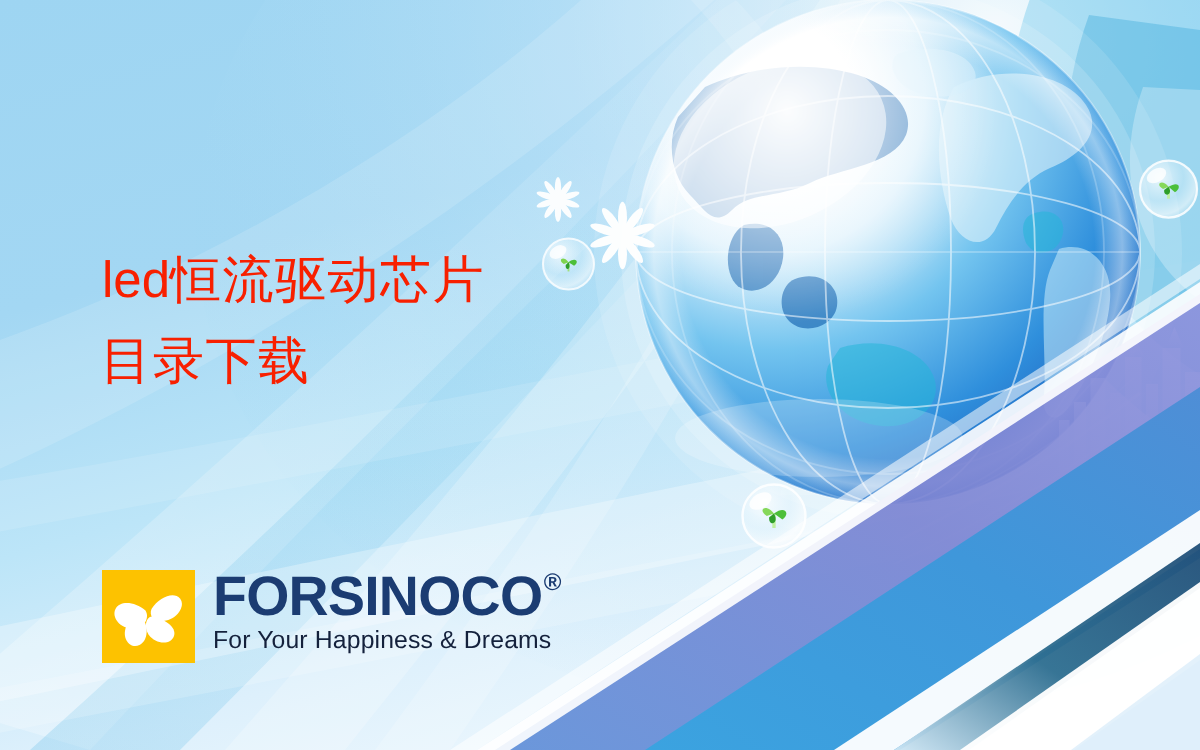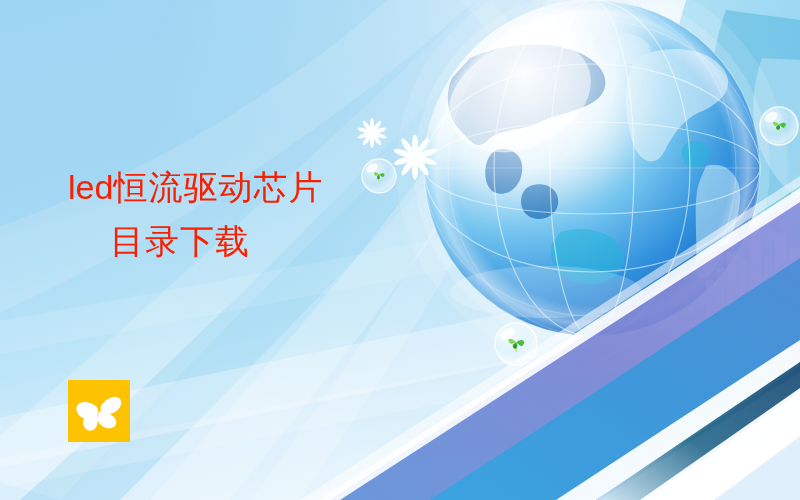--- a/index.html
+++ b/index.html
@@ -21,21 +21,21 @@
   }
   .hl-line{
     color:#f82000;
     font-family:"Liberation Serif", serif;
     font-size:34px;
     line-height:54px;
     letter-spacing:1px;
     white-space:nowrap;
   }
   .hl-line.line1{padding-left:68px;}
-  .hl-line.line2{padding-left:110px;}
+  .hl-line.line2{padding-left:67px;}
   .latin{
     font-family:"Liberation Sans", sans-serif;
     font-weight:400;
     font-size:34px;
     letter-spacing:0px;
   }
 
   
   #logo{
     position:absolute;left:68px;top:380px;
@@ -367,15 +367,22 @@
     <div id="logo-mark">
       <svg width="62" height="62" viewBox="0 0 62 62" xmlns="http://www.w3.org/2000/svg">
         <g fill="#ffffff">
           <path d="M 29 27 C 22 21 12 20 9 26 C 6 32 13 40 22 39 C 28 38.4 32 32 29 27 Z"></path>
           <path d="M 33 26 C 38 18 48 14 52 19 C 56 24 50 33 41 34 C 35 34.6 31 31 33 26 Z"></path>
           <path d="M 33 31 C 41 32 50 38 48 44 C 46 50 36 50 31 43 C 28 38.6 29 31.6 33 31 Z"></path>
           <path d="M 27 32 C 31 37 31 47 25 50 C 19 53 13 46 16 38 C 18 33 24 29 27 32 Z"></path>
         </g>
       </svg>
     </div>
+    <div id="logo-words">
+      <div id="brand-name">
+          <span>FORSINOCO</span>
+          <span id="brand-reg">®</span>
+        </div>
+      <div id="brand-tagline">For Your Happiness &amp; Dreams</div>
+    </div>
   </div>
 
 </div>
 
 </body></html>

